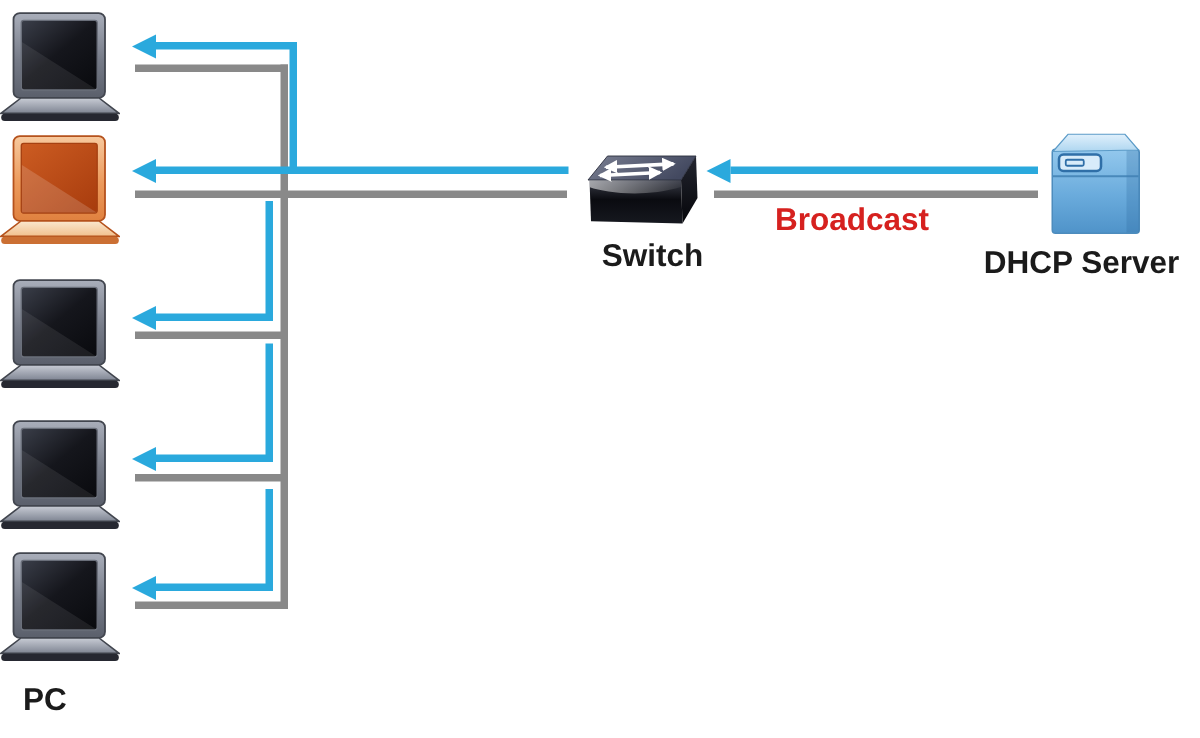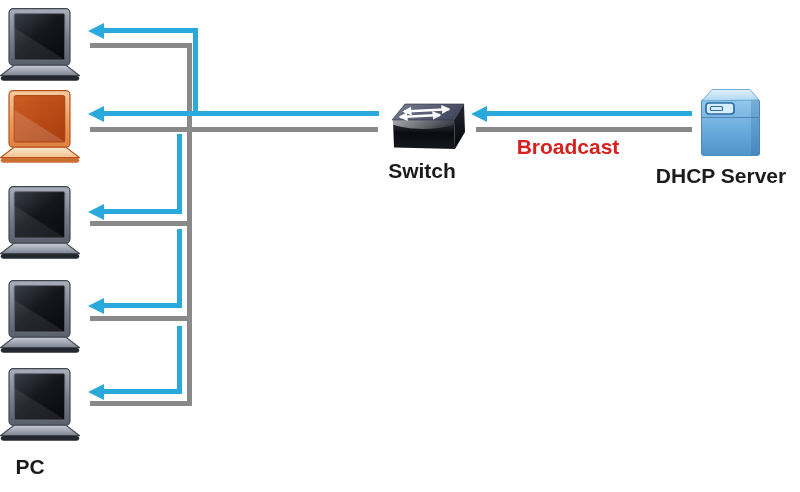--- a/index.html
+++ b/index.html
@@ -175,18 +175,18 @@
     <svg width="66" height="74" viewBox="0 0 66 74">
       <rect x="3.5" y="13.5" width="58" height="56" rx="2.2" fill="url(#srvFrontG)" stroke="#4d8cbd" stroke-width="1"></rect>
       <path d="M53,13.5 L61.5,13.5 L61.5,69 L53,69 Z" fill="#2f6da0" opacity="0.28"></path>
       <path d="M4,15 L14,3.5 L52,3.5 L61,14 L4,15 Z" fill="url(#srvTopG)" stroke="#5b9bc8" stroke-width="0.8"></path>
       <line x1="4" y1="31.5" x2="61" y2="31.5" stroke="#4181b4" stroke-width="1.2" opacity="0.85"></line>
       <rect x="8" y="17" width="28" height="11" rx="3" fill="#d8ecfa" stroke="#2f6fa8" stroke-width="1.7"></rect>
       <rect x="12.5" y="20.5" width="12" height="4" rx="1" fill="none" stroke="#2f6fa8" stroke-width="1.2"></rect>
     </svg>
   </div>
 
-  <div class="diagram-label" style="left:372px;top:159px;width:100px;">Switch</div>
+  <div class="diagram-label" style="left:385px;top:159px;width:100px;">Switch</div>
   <div class="diagram-label" style="left:646px;top:164px;width:150px;">DHCP Server</div>
   <div class="diagram-label red" style="left:507px;top:135px;width:122px;">Broadcast</div>
   <div class="diagram-label" style="left:2px;top:455px;width:56px;">PC</div>
 
 </div>
 
 </body></html>

